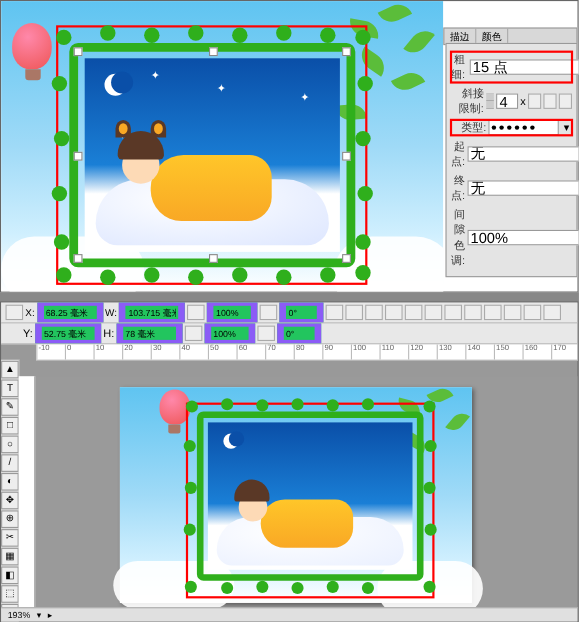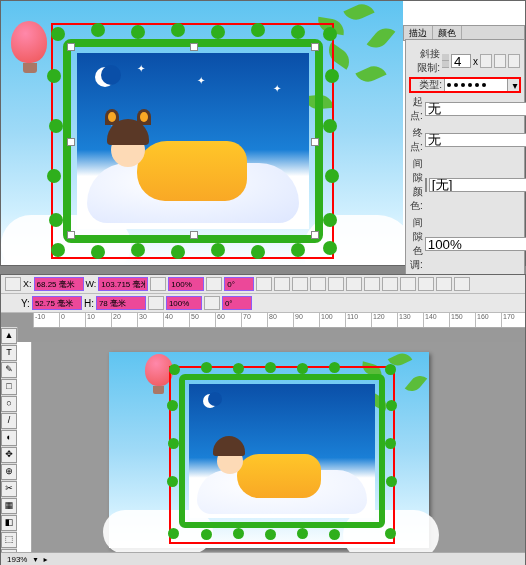--- a/index.html
+++ b/index.html
@@ -46,21 +46,21 @@
 .aicon{width:16px;height:12px;border:1px solid #888;background:#fff;position:relative}
 .aicon:before{content:"";position:absolute;left:2px;right:2px;top:4px;height:3px;background:#555}
 .drop{width:10px;text-align:center}
 .swatch{width:14px;height:12px;border:1px solid #888;background:#ddd;display:inline-block}
 
 
 .bottom-shot{position:relative;width:524px;height:290px;border:1px solid #666;background:#999;margin-top:8px}
 .menubar{height:16px;background:#f0f0f0;display:flex;align-items:center;padding:0 6px;gap:10px;font-size:10px;border-bottom:1px solid #bbb}
 .ctrlbar{height:18px;background:#e8e8e8;display:flex;align-items:center;padding:0 4px;gap:2px;font-size:9px;border-bottom:1px solid #bbb;overflow:hidden}
 .ctrlbar2{height:18px;background:#e8e8e8;display:flex;align-items:center;padding:0 4px;gap:2px;border-bottom:1px solid #bbb;overflow:hidden}
-.minp{width:44px;height:12px;border:1px solid #8b5cf6;background:#ec4899;font-size:8px;padding:0 2px}
+.minp{width:44px;height:12px;border:6px solid #8b5cf6;background:#22c55e;font-size:8px;padding:0 2px}
 .micon{width:14px;height:12px;border:1px solid #aaa;background:#eee}
 .ruler-h{height:14px;background:#fff;border-bottom:1px solid #aaa;margin-left:32px;position:relative;overflow:hidden;font-size:7px;color:#666;display:flex}
 .rtick{flex:0 0 24px;border-left:1px solid #bbb;padding-left:1px;height:100%}
 .ruler-v{position:absolute;left:16px;top:67px;width:14px;bottom:12px;background:#fff;border-right:1px solid #aaa}
 .toolbox{position:absolute;left:0;top:52px;width:16px;bottom:12px;background:#dcdcdc;border-right:1px solid #aaa}
 .tool{width:14px;height:14px;margin:1px auto;border:1px solid #999;background:#eee;font-size:9px;text-align:center;line-height:12px}
 .canvas2{position:absolute;left:32px;top:67px;right:0;bottom:12px;background:#9a9a9a}
 .page2{position:absolute;left:76px;top:10px;width:320px;height:196px;background:#fff;box-shadow:2px 2px 4px rgba(0,0,0,0.4)}
 .statusbar{position:absolute;left:0;right:0;bottom:0;height:12px;background:#e0e0e0;border-top:1px solid #aaa;display:flex;align-items:center;padding:0 6px;font-size:8px;gap:6px}
 .right-dock{position:absolute;right:16px;top:18px;width:60px;height:14px;font-size:9px;display:flex;align-items:center;color:#444}
@@ -138,20 +138,26 @@
       <div class="sel-handle" style="top:50%;left:-4px;margin-top:-3px"></div>
       <div class="sel-handle" style="top:50%;right:-4px;margin-top:-3px"></div>
     </div>
   </div>
 
   <div class="panel-tabs">
     <div class="ptab">描边</div>
     <div class="ptab">颜色</div>
   </div>
   <div class="panel">
+    <div class="row hl">
+      <span class="lbl">粗细:</span>
+      <span class="stepper"></span>
+      <input class="inp" value="15 点" style="">
+
+    </div>
     <div class="row">
       <span class="lbl" style="width:42px">斜接限制:</span>
       <span class="stepper"></span>
       <input class="inp" style="width: 20px; flex: 0 0 auto;" value="4">
       <span>x</span>
       <span class="micon"></span>
       <span class="micon"></span>
       <span class="micon"></span>
     </div>
     <div class="row hl">
@@ -167,26 +173,20 @@
       <span class="drop">▾</span>
     </div>
     <div class="row">
       <span class="lbl">起点:</span>
       <input class="inp" value="无" style="">
 
     </div>
     <div class="row">
       <span class="lbl">终点:</span>
       <input class="inp" value="无" style="">
-
-    </div>
-    <div class="row">
-      <span class="lbl" style="width:42px">间隙颜色:</span>
-      <span class="swatch"></span>
-      <input class="inp" value="[无]" style="">
 
     </div>
     <div class="row">
       <span class="lbl" style="width:42px">间隙色调:</span>
       <input class="inp" value="100%" style="">
 
     </div>
   </div>
 </div>
 

